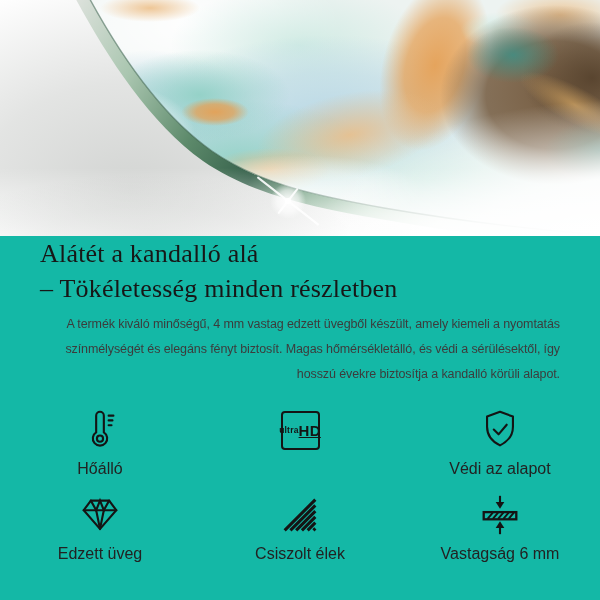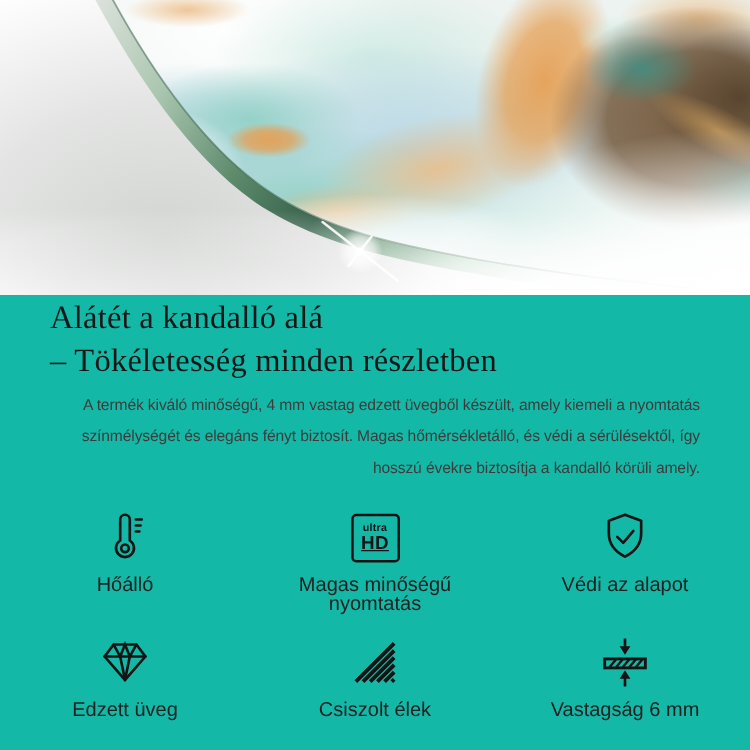--- a/index.html
+++ b/index.html
@@ -12,21 +12,21 @@
            font-size:26px;line-height:35px;color:#171717;letter-spacing:0.2px;}
   h1.title span{display:block;}
   .desc{margin:6px 0 0 0;font-size:12.5px;line-height:25px;color:#3c3c3c;letter-spacing:-0.1px;text-align:right;}
   .desc span{display:block;white-space:nowrap;}
   .features{display:grid;grid-template-columns:repeat(3,1fr);row-gap:16px;margin-top:20px;}
   .feature{display:flex;flex-direction:column;align-items:center;}
   .ficon{height:46px;width:60px;display:flex;align-items:center;justify-content:center;}
   .flabel{margin-top:8px;font-size:16px;line-height:15px;color:#222222;text-align:center;}
   .icon-svg{stroke:#141414;fill:none;stroke-width:2.2;stroke-linecap:round;stroke-linejoin:round;}
   .hdbox{width:35px;height:35px;border:2.5px solid #141414;border-radius:4px;
-         display:flex;flex-direction:column;align-items:center;justify-content:center;color:#141414;}
+         display:flex;flex-direction:row;align-items:center;justify-content:center;color:#141414;}
   .hdbox .ultra{font-size:8.5px;line-height:9px;font-weight:600;letter-spacing:0.2px;}
   .hdbox .hd{font-size:15px;line-height:15px;font-weight:700;letter-spacing:0.3px;text-decoration:underline;}
 </style>
 </head>
 <body>
 
 <div class="page">
 
   <div class="photo">
     <svg width="600" height="236" viewBox="0 0 600 236">
@@ -151,21 +151,21 @@
   </div>
 
   <div class="content">
     <h1 class="title">
       <span>Alátét a kandalló alá</span>
       <span>– Tökéletesség minden részletben</span>
     </h1>
     <p class="desc">
       <span>A termék kiváló minőségű, 4 mm vastag edzett üvegből készült, amely kiemeli a nyomtatás</span>
       <span>színmélységét és elegáns fényt biztosít. Magas hőmérsékletálló, és védi a sérülésektől, így</span>
-      <span>hosszú évekre biztosítja a kandalló körüli amely.</span>
+      <span>hosszú évekre biztosítja a kandalló körüli alapot.</span>
     </p>
   </div>
 
   <div class="features">
 
     <div class="feature">
       <span class="ficon">
         <svg class="icon-svg" width="46" height="46" viewBox="0 0 48 48">
           <path d="M20 9a4 4 0 0 1 8 0v17.5a7.5 7.5 0 1 1-8 0Z"></path>
           <circle cx="24" cy="33" r="3.2"></circle>
@@ -175,21 +175,20 @@
       <div class="flabel">Hőálló</div>
     </div>
 
     <div class="feature">
       <span class="ficon">
         <span class="hdbox">
           <span class="ultra">ultra</span>
           <span class="hd">HD</span>
         </span>
       </span>
-      <div class="flabel">Magas minőségű nyomtatás</div>
     </div>
 
     <div class="feature">
       <span class="ficon">
         <svg class="icon-svg" width="46" height="46" viewBox="0 0 48 48">
           <path d="M24 5 37.5 10v10.5c0 9.5-5.8 15.7-13.5 19.5C16.3 36.2 10.5 30 10.5 20.5V10Z"></path>
           <path d="M17.5 23.5l5 5 8.5-10"></path>
         </svg>
       </span>
       <div class="flabel">Védi az alapot</div>

